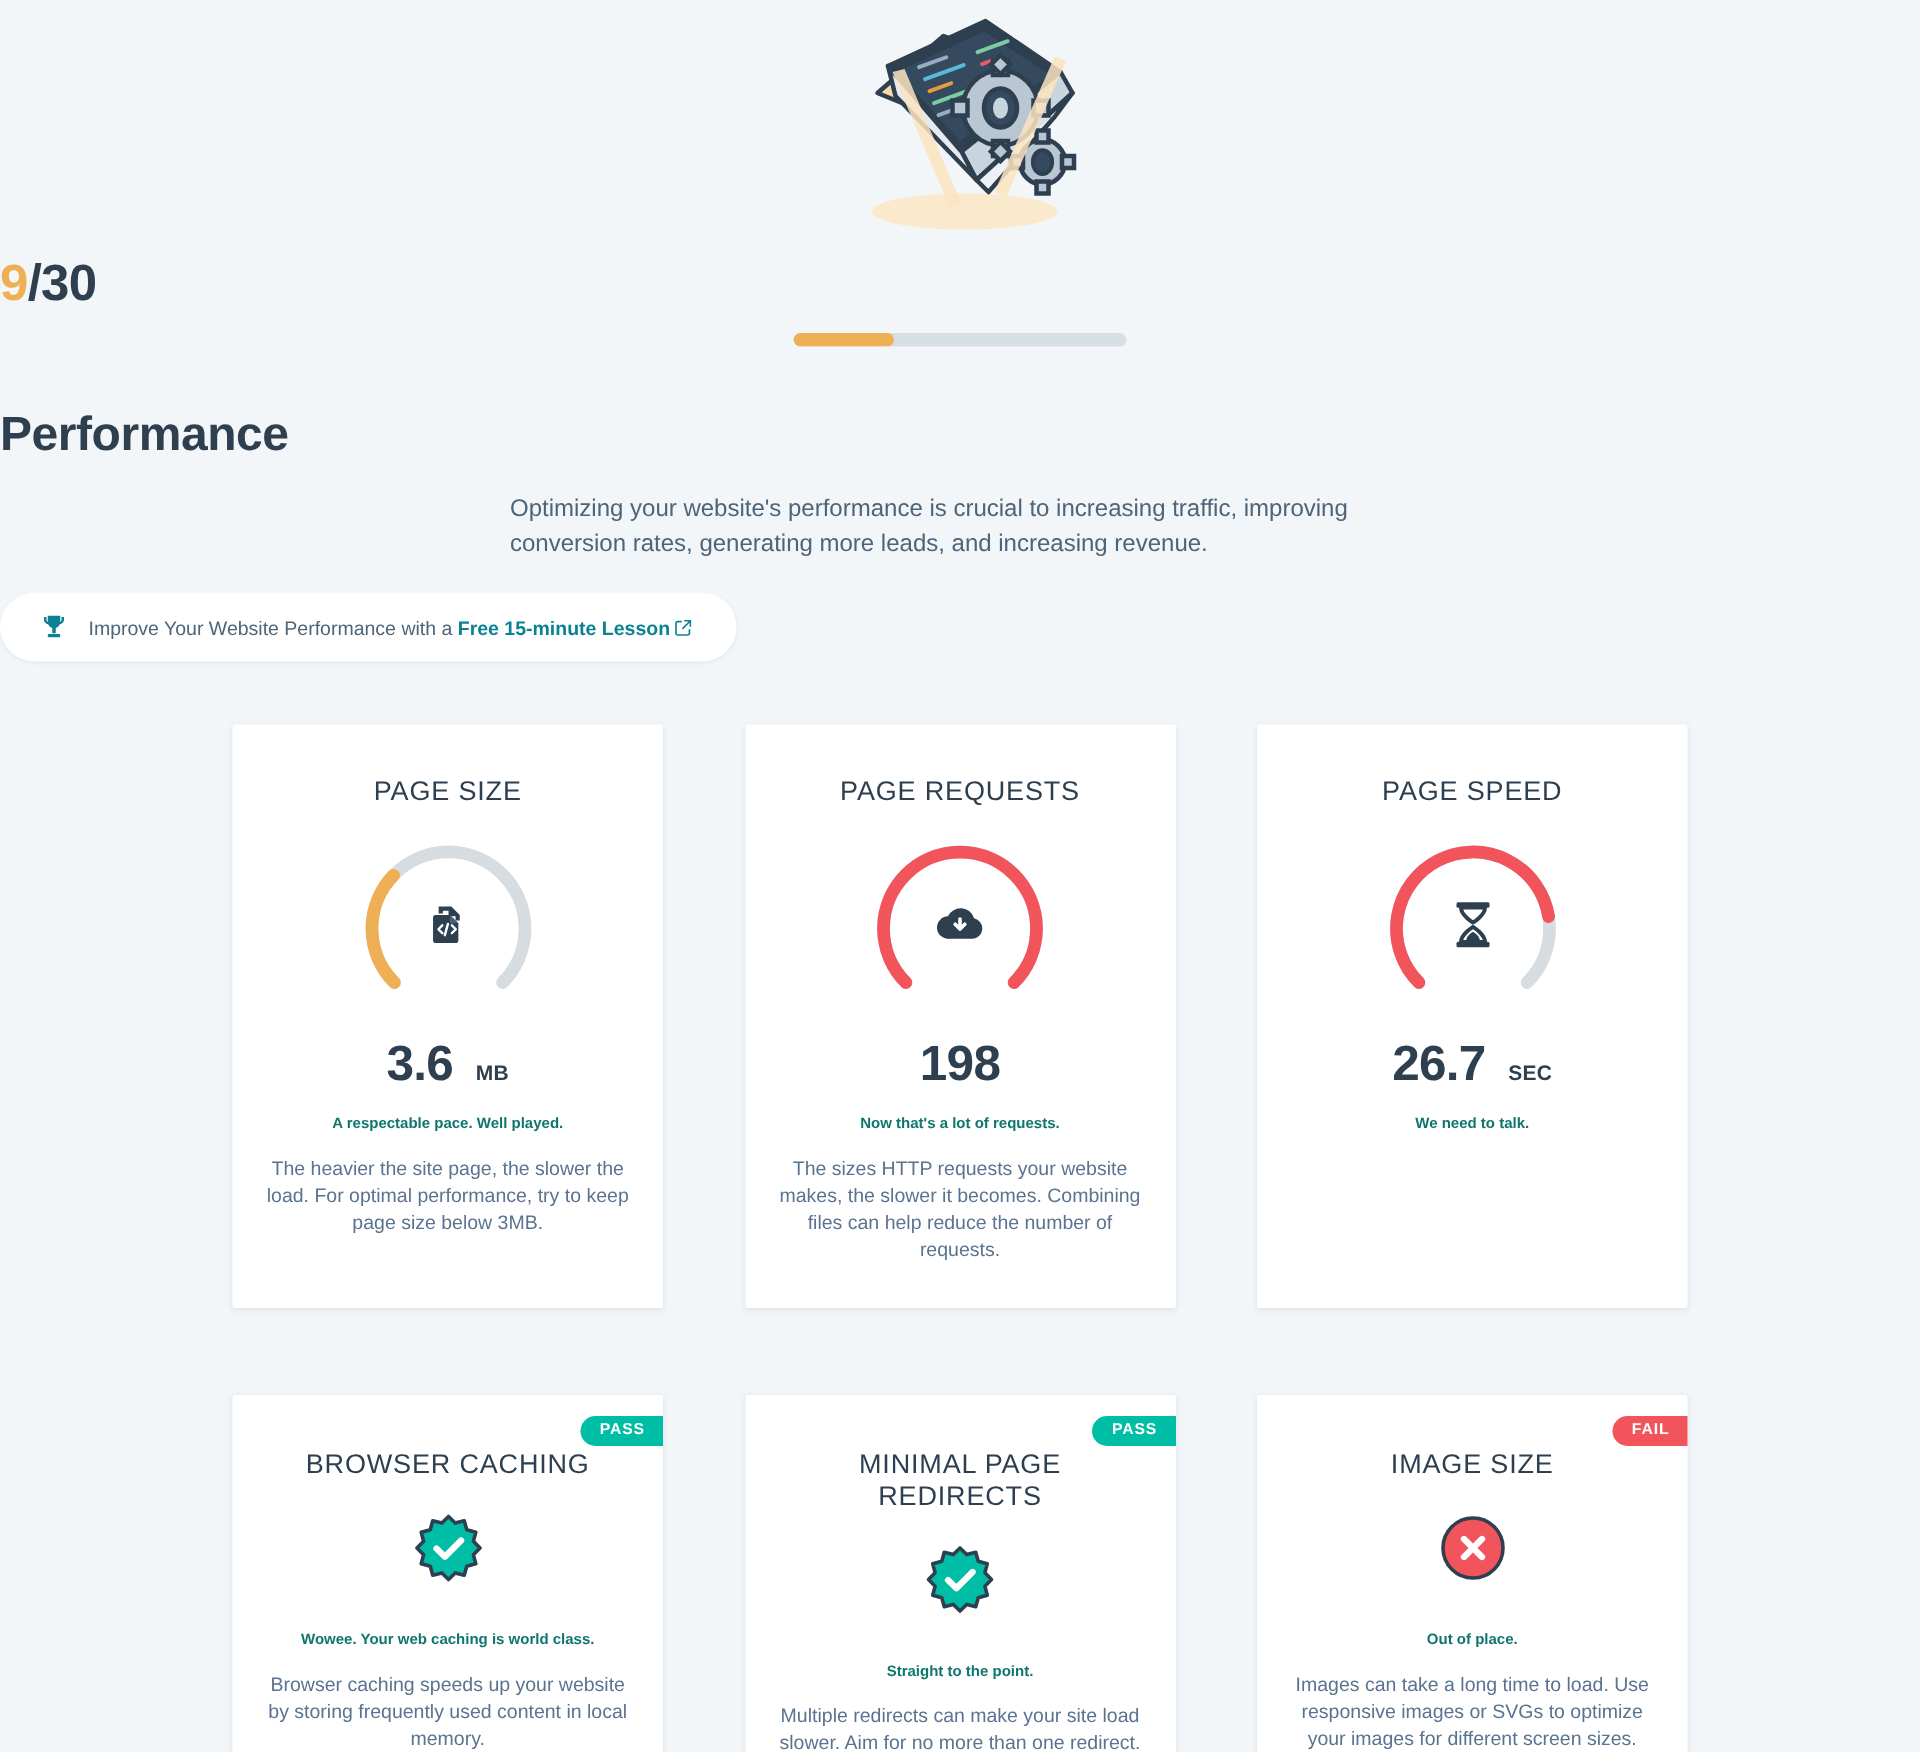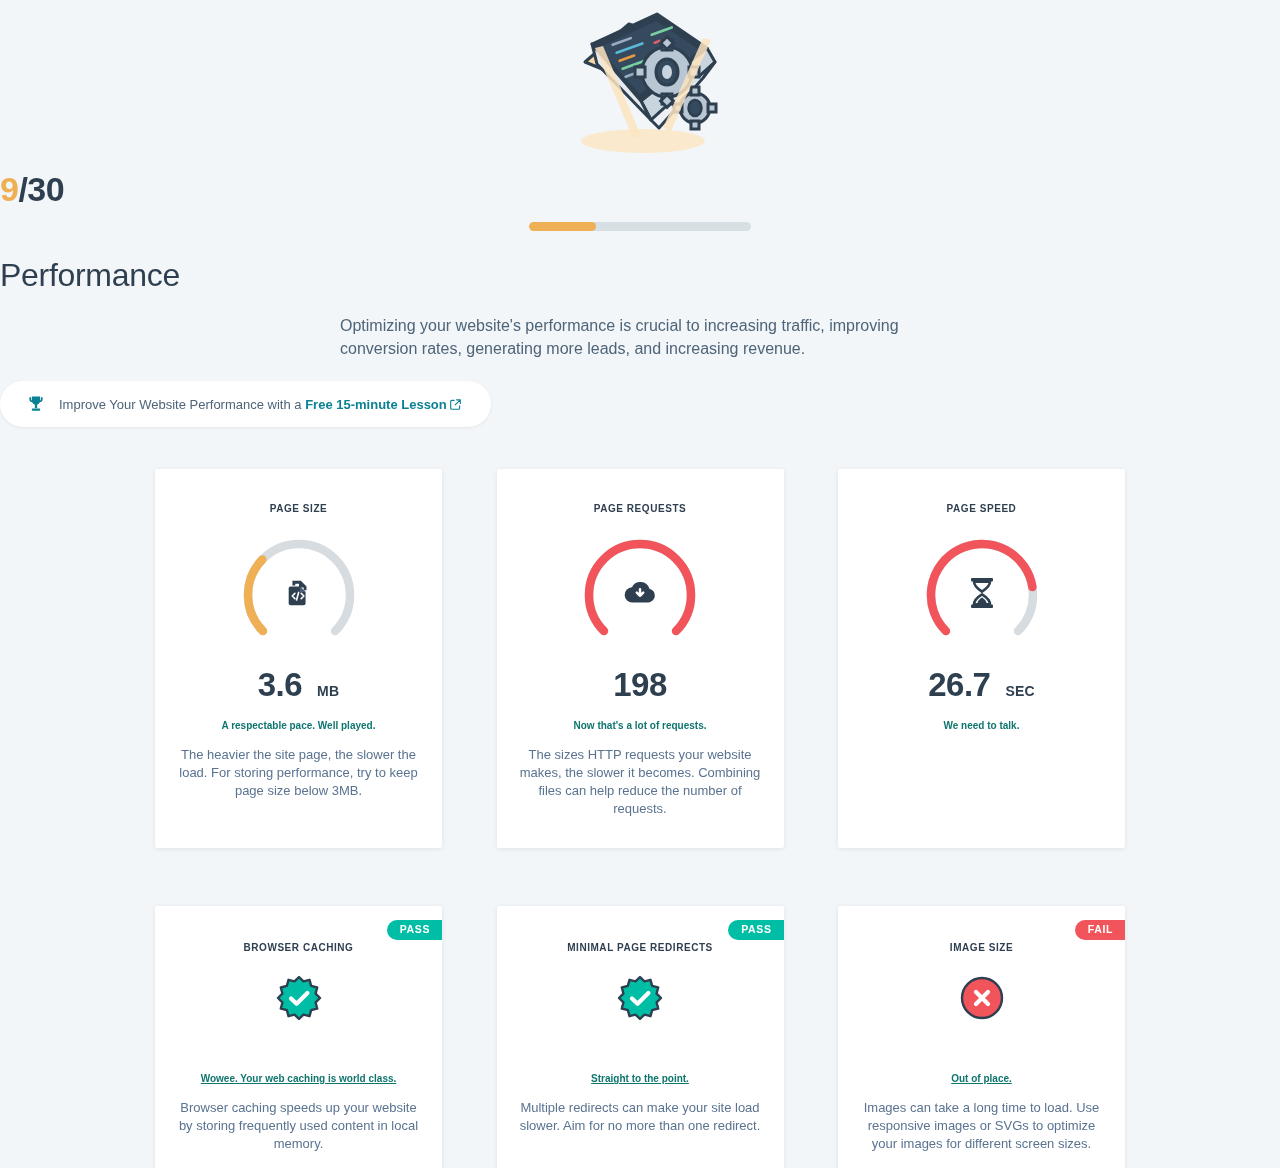--- a/index.html
+++ b/index.html
@@ -41,23 +41,23 @@
     border-radius: 5px;
     overflow: hidden;
   }
   .progress-fill {
     height: 100%;
     background: #EFAF54;
     border-radius: 5px;
   }
 
   .hero-title {
-    margin-top: 26px;
+    margin-top: 40px;
     font-size: 32px;
-    font-weight: normal;
+    font-weight: bold;
     color: #2E3F50;
     letter-spacing: -0.3px;
   }
 
   .hero-desc {
     margin: 20px auto 0;
     width: 600px;
     font-size: 16px;
     line-height: 1.45;
     color: #4E6478;
@@ -101,22 +101,22 @@
     background: #FFFFFF;
     border-radius: 2px;
     box-shadow: 0 1px 4px rgba(45,62,80,.10);
     padding: 34px 22px 30px;
     text-align: center;
     min-height: 356px;
   }
   .card.compact { min-height: 272px; padding-top: 36px; }
 
   .card-title {
-    font-size: 10px;
-    font-weight: bold;
+    font-size: 18px;
+    font-weight: normal;
     letter-spacing: 0.55px;
     color: #2E3F50;
     text-transform: uppercase;
   }
 
   .gauge-wrap {
     position: relative;
     width: 122px; height: 122px;
     margin: 20px auto 0;
   }
@@ -150,21 +150,21 @@
   .advice {
     margin-top: 13px;
     font-size: 13px;
     line-height: 1.38;
     color: #5A7390;
   }
 
   
   .status-icon-wrap { margin: 22px auto 0; width: 46px; height: 46px; }
 
-  .verdict.tight { margin-top: 51px; text-decoration: underline; }
+  .verdict.tight { margin-top: 32px; }
 
   
   .badge {
     position: absolute;
     top: 14px;
     right: 0;
     padding: 3px 12px 4px 13px;
     border-radius: 12px 0 0 12px;
     font-size: 10.5px;
     font-weight: bold;
@@ -275,21 +275,21 @@
       <path d="M7 9h10l6 6v12a2 2 0 0 1-2 2H7a2 2 0 0 1-2-2V11a2 2 0 0 1 2-2z" fill="#2E3F50"></path>
       <path d="M17 9l6 6h-6z" fill="#4A6177"></path>
       <path d="M11.6 16.4 8.8 19.2l2.8 2.8M18.4 16.4l2.8 2.8-2.8 2.8M15.6 15.4l-2.2 8" fill="none" stroke="#FFFFFF" stroke-width="1.7" stroke-linecap="round" stroke-linejoin="round"></path>
     </svg></span>
       </div>
         <div class="metric">
         <span class="metric-value">3.6</span>
           <span class="metric-unit">MB</span>
         </div>
         <div class="verdict">A respectable pace. Well played.</div>
-        <div class="advice">The heavier the site page, the slower the load. For storing performance, try to keep page size below 3MB.</div>
+        <div class="advice">The heavier the site page, the slower the load. For optimal performance, try to keep page size below 3MB.</div>
       </div>
       <div class="card">
         <div class="card-title">PAGE REQUESTS</div>
         <div class="gauge-wrap">
         <svg class="gauge-svg" width="122" height="122" viewBox="0 0 122 122">
             <path d="M 24.94 97.06 A 51 51 0 1 1 97.06 97.06" fill="none" stroke="#D6DCE0" stroke-width="8.5" stroke-linecap="round"></path>
             <path d="M 24.94 97.06 A 51 51 0 1 1 97.07 97.06" fill="none" stroke="#F2545B" stroke-width="8.5" stroke-linecap="round"></path>
           </svg>
         <span class="gauge-icon"><svg width="32" height="28" viewBox="0 0 34 26">
       <path d="M9 23a8 8 0 0 1-.6-16A10 10 0 0 1 27 8.4 7.4 7.4 0 0 1 26 23z" fill="#2E3F50"></path>

